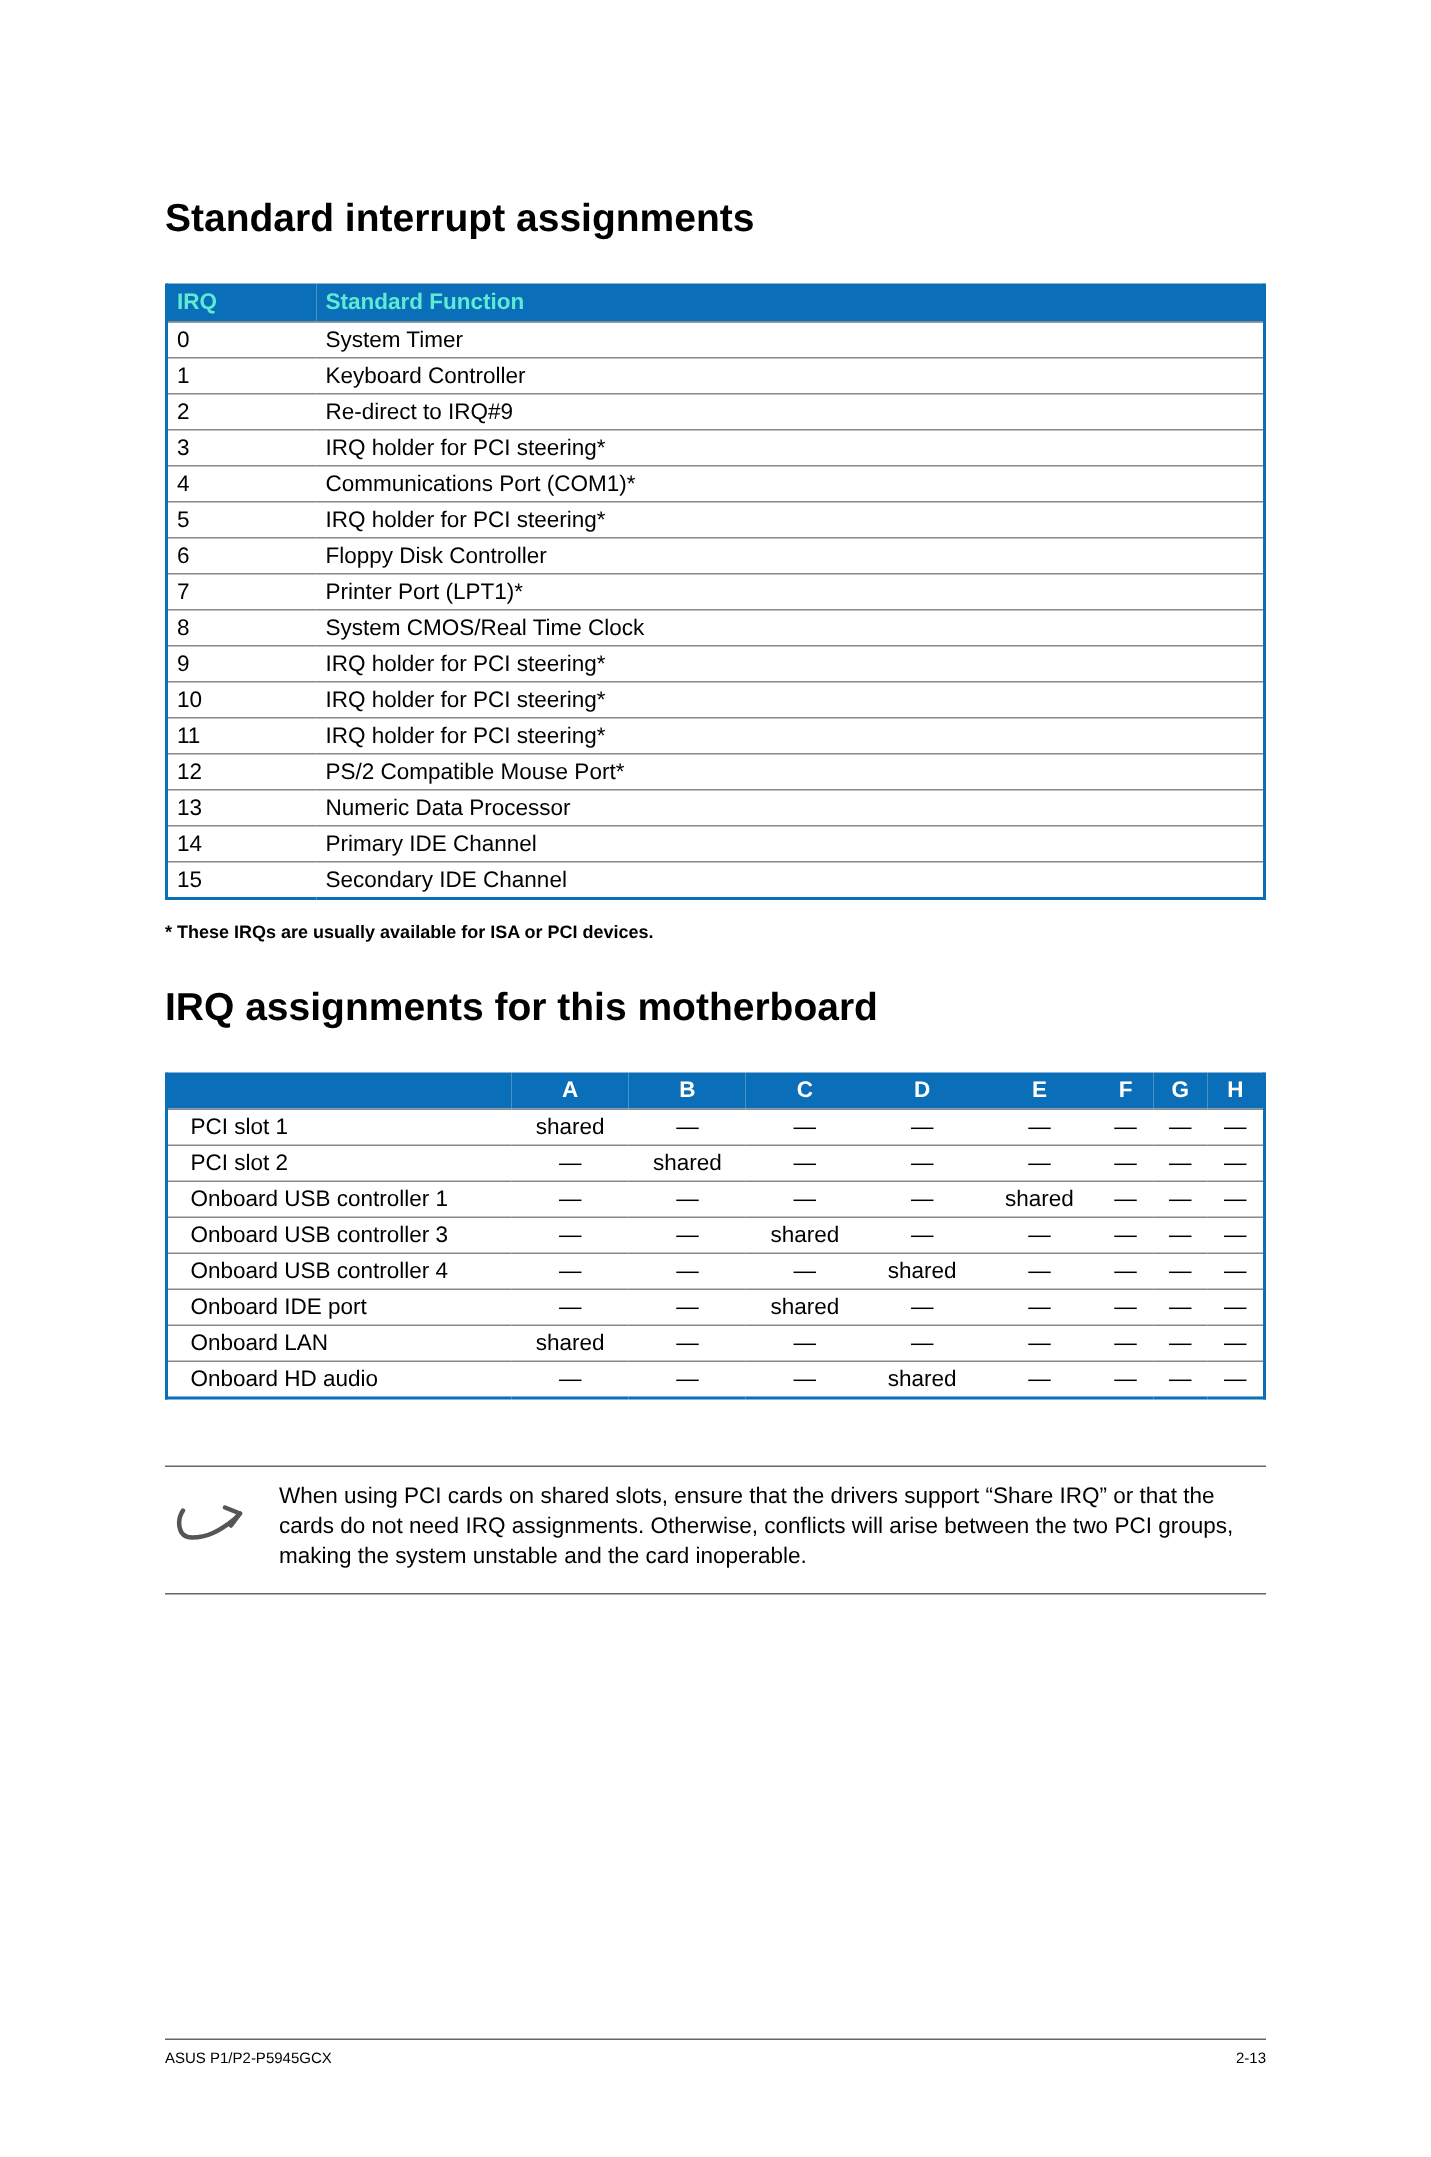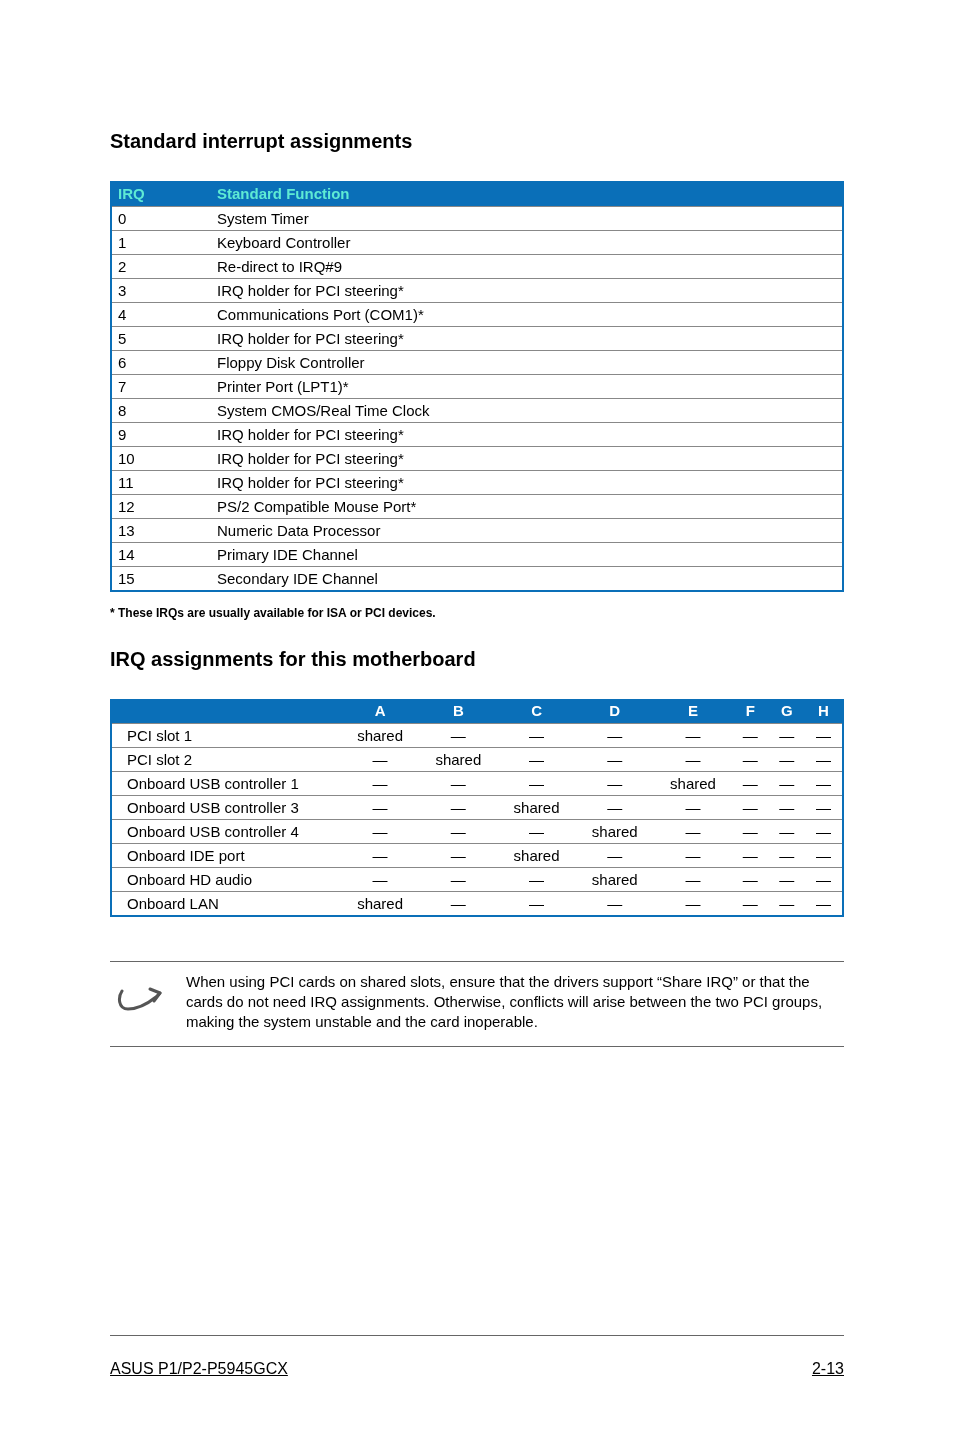--- a/index.html
+++ b/index.html
@@ -11,21 +11,21 @@
     font-family: Arial, Helvetica, sans-serif;
     width: 954px;
     height: 1438px;
     background: #fff;
     padding: 130px 110px 60px 110px;
     display: flex;
     flex-direction: column;
     color: #000;
   }
   h2 {
-    font-size: 20px;
+    font-size: 26px;
     font-weight: bold;
     margin-bottom: 28px;
   }
   table {
     border-collapse: collapse;
     width: 100%;
     font-size: 15px;
   }
   table.irq-table {
     border-left: 2px solid #0a6fb8;
@@ -102,25 +102,24 @@
   .note-text {
     flex: 1;
     font-size: 15px;
     line-height: 1.35;
   }
   .spacer {
     flex: 1;
   }
   .footer {
     border-top: 1px solid #666;
-    padding-top: 24px;
+    padding-top: 7px;
     display: flex;
     justify-content: space-between;
-    font-size: 16px;
-    text-decoration: underline;
+    font-size: 10px;
   }
 </style>
 </head>
 <body>
 
 <h2>Standard interrupt assignments</h2>
 
 <table class="irq-table">
   <thead>
     <tr>
@@ -275,36 +274,36 @@
         <td>—</td>
         <td>—</td>
         <td>shared</td>
         <td>—</td>
         <td>—</td>
         <td>—</td>
         <td>—</td>
         <td>—</td>
       </tr>
       <tr>
+        <td class="row-label">Onboard LAN</td>
+        <td>shared</td>
+        <td>—</td>
+        <td>—</td>
+        <td>—</td>
+        <td>—</td>
+        <td>—</td>
+        <td>—</td>
+        <td>—</td>
+      </tr>
+      <tr>
         <td class="row-label">Onboard HD audio</td>
         <td>—</td>
         <td>—</td>
         <td>—</td>
         <td>shared</td>
-        <td>—</td>
-        <td>—</td>
-        <td>—</td>
-        <td>—</td>
-      </tr>
-      <tr>
-        <td class="row-label">Onboard LAN</td>
-        <td>shared</td>
-        <td>—</td>
-        <td>—</td>
-        <td>—</td>
         <td>—</td>
         <td>—</td>
         <td>—</td>
         <td>—</td>
       </tr>
     </tbody>
 </table>
 
 <div class="note-box">
   <div class="note-icon">

